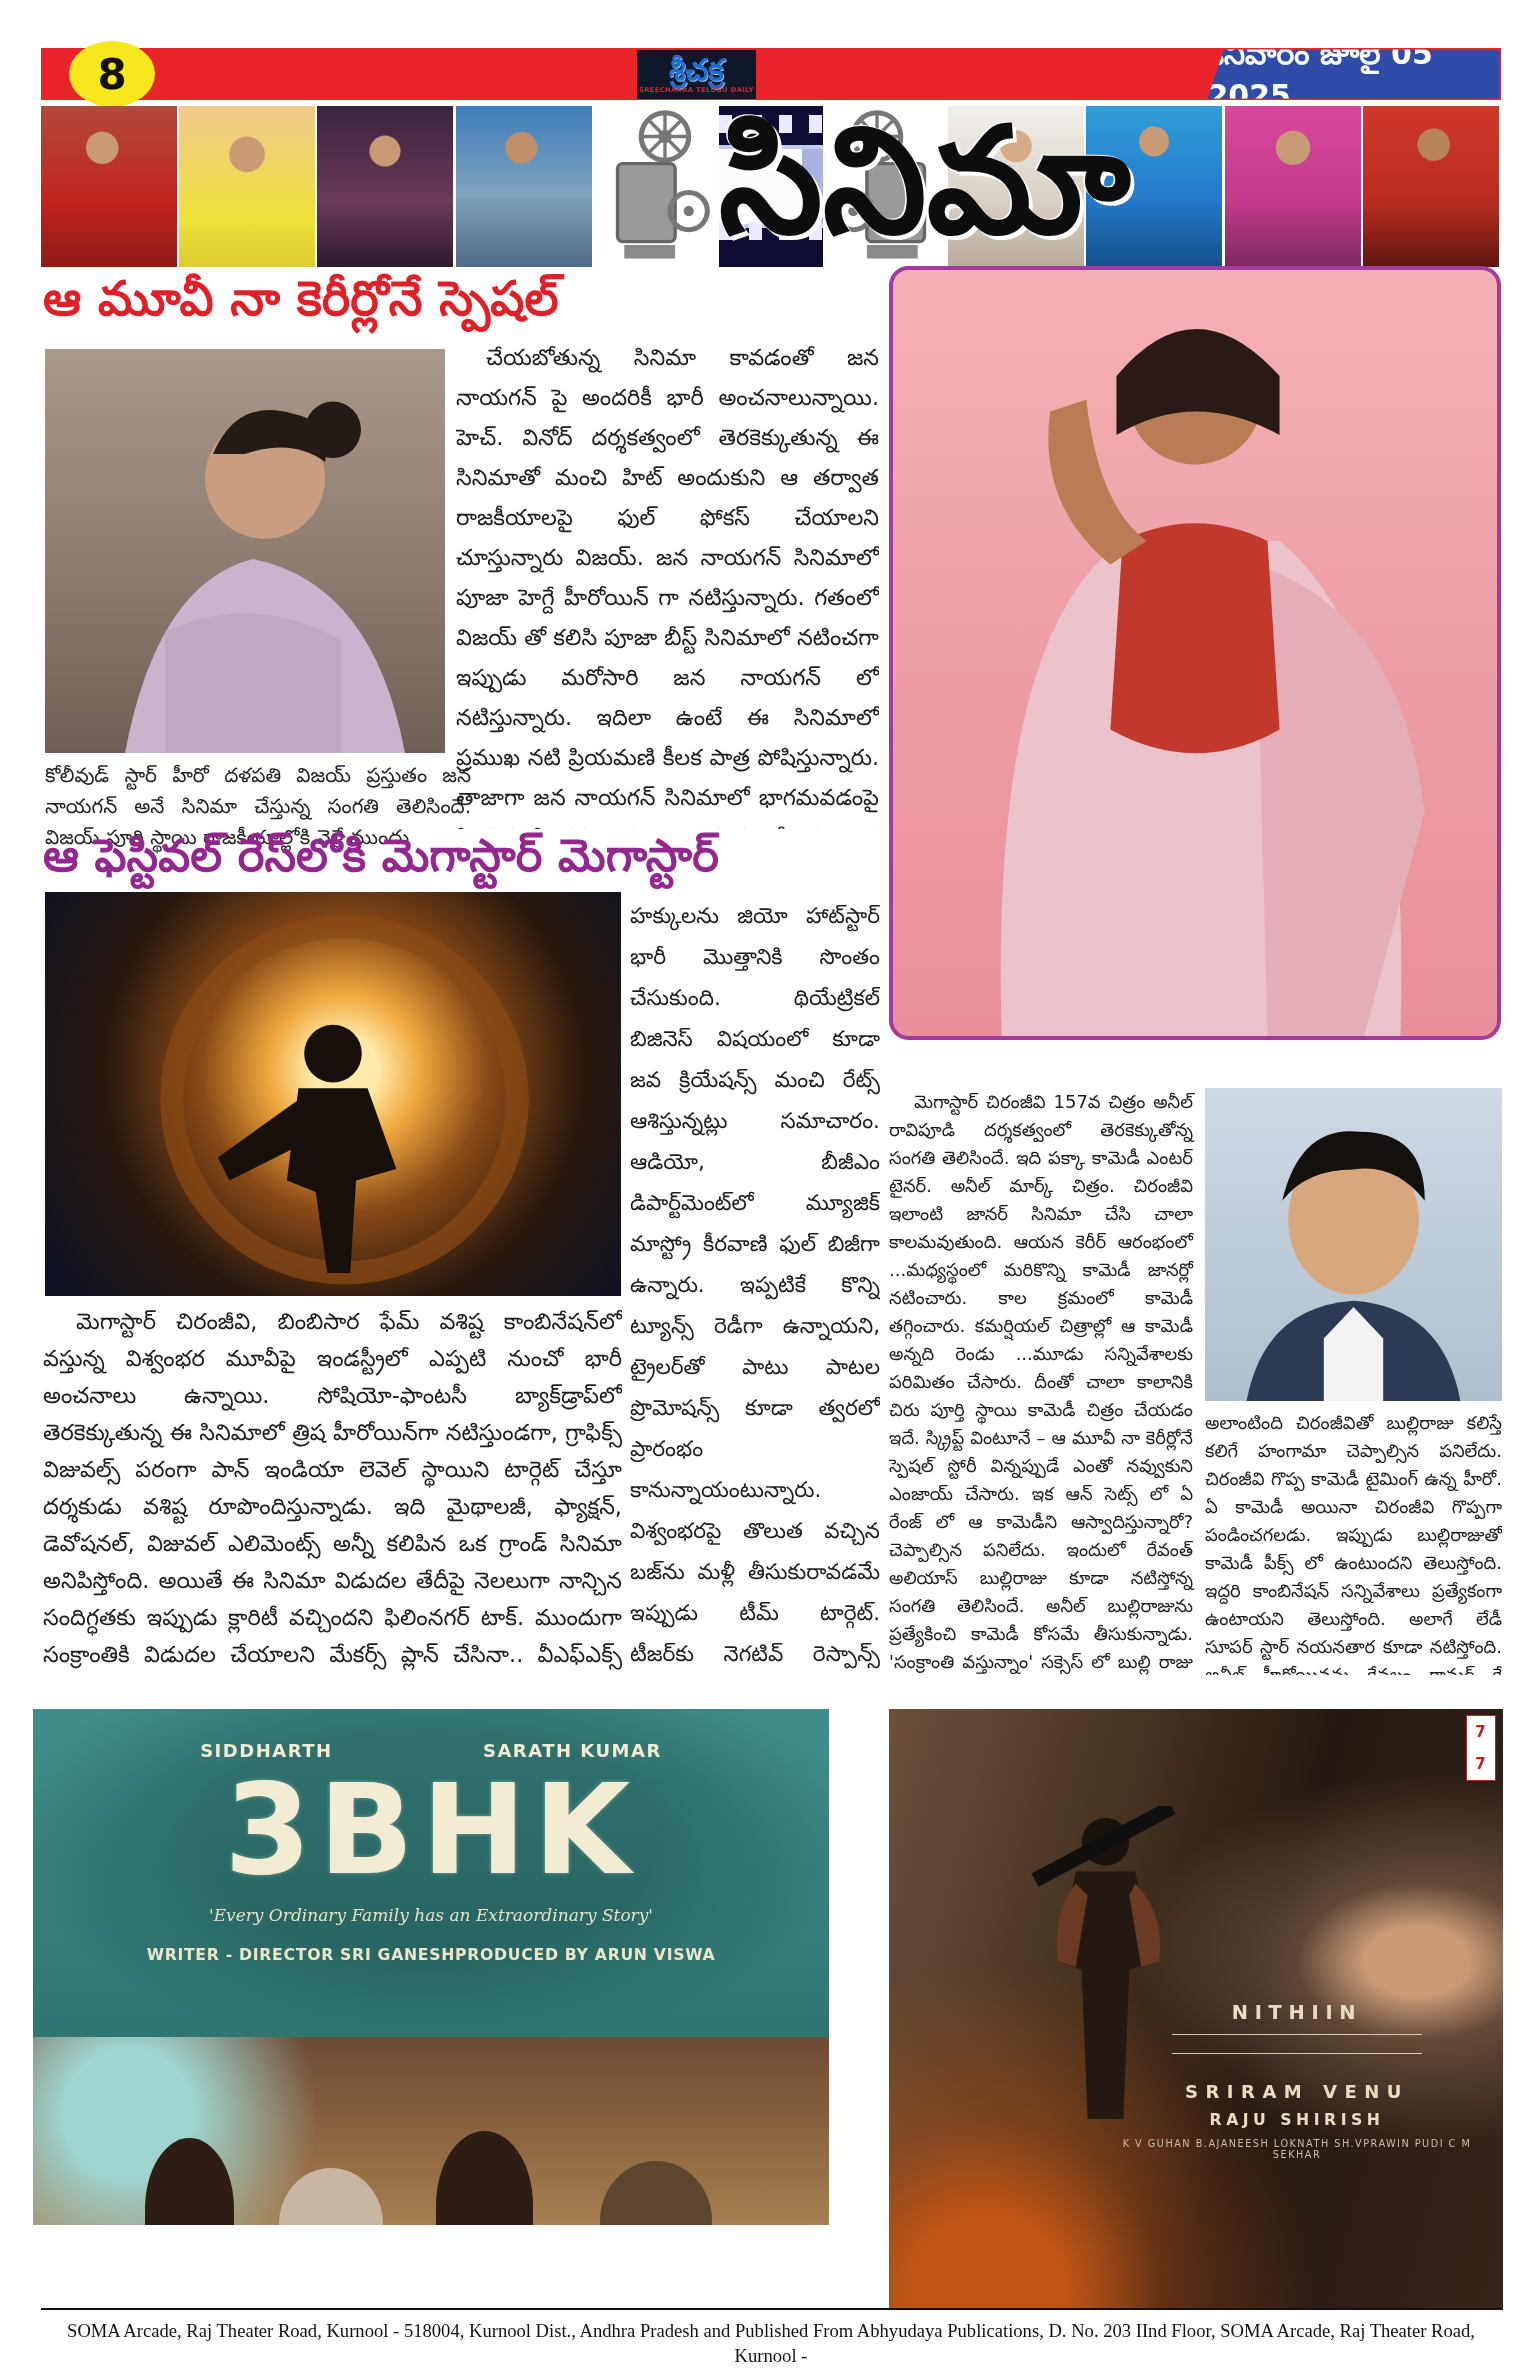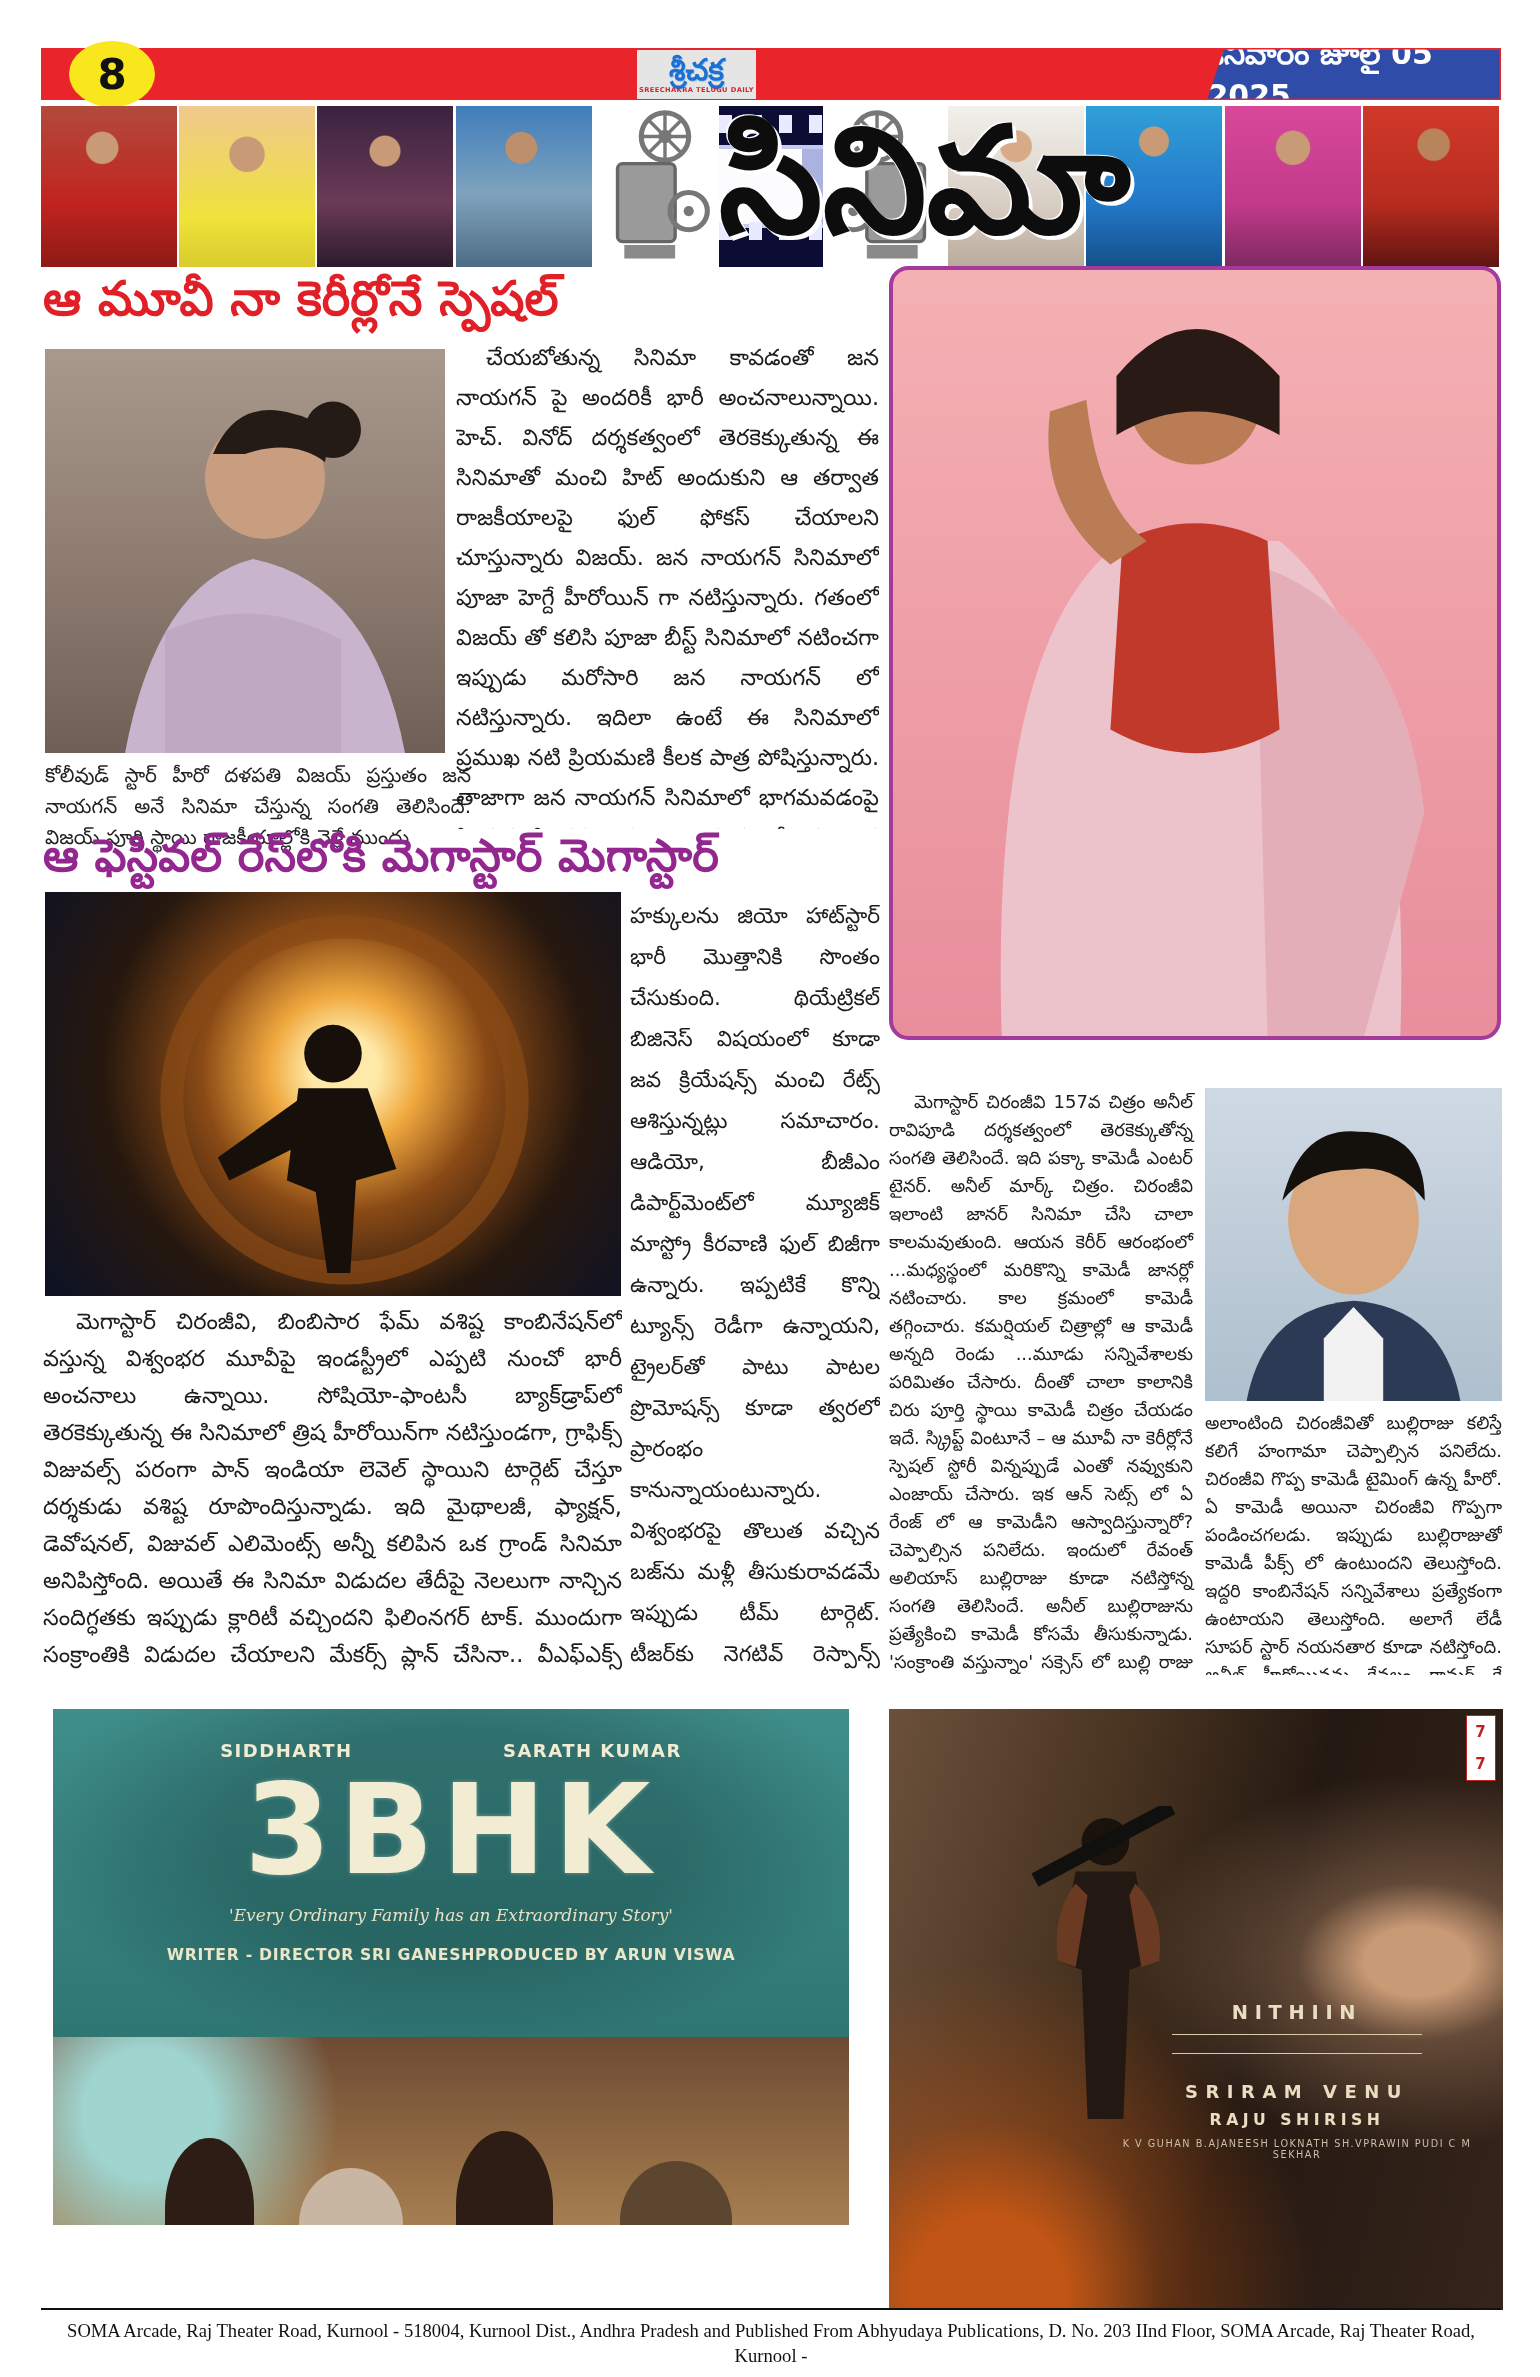--- a/index.html
+++ b/index.html
@@ -4,21 +4,21 @@
 <style>
   html,body{margin:0;padding:0;background:#e6e6e6;}
   .page{position:relative;width:1541px;height:2377px;background:#fff;margin:0 auto;overflow:hidden;
         font-family:"DejaVu Sans",sans-serif;color:#1c1c1c;}
 
   
   .topbar{position:absolute;left:41px;top:48px;width:1460px;height:52px;background:#e9252b;}
   .pagenum{position:absolute;left:28px;top:-6.7px;width:86px;height:66px;background:#f8e71c;
            border-radius:50%;display:flex;align-items:center;justify-content:center;
            font-size:42px;font-weight:bold;color:#111;}
-  .masthead{position:absolute;left:596px;top:1.5px;width:119px;height:49px;background:#e5e5e5;
+  .masthead{position:absolute;left:596px;top:1.5px;width:119px;height:49px;background:#0f172a;
             display:flex;flex-direction:column;align-items:center;justify-content:center;line-height:1;}
   .masthead-name{font-size:30px;font-weight:bold;color:#1d6fd0;text-shadow:0.7px 0.7px 0 #9cc4ef;}
   .masthead-tag{font-size:6.7px;color:#d3262b;font-weight:bold;letter-spacing:0.4px;margin-top:2.2px;}
   .datebox{position:absolute;right:1.5px;top:1.5px;width:292px;height:49px;background:#2f4da8;
            clip-path:polygon(16.4px 0,100% 0,100% 100%,0 100%);
            display:flex;align-items:center;justify-content:center;
            color:#fff;font-size:30px;font-weight:bold;}
 
   
   .banner{position:absolute;left:41px;top:106px;width:1460px;height:161px;display:flex;}
@@ -72,21 +72,21 @@
              font-size:34px;font-weight:bold;color:#9f1d24;}
   .a3{position:absolute;left:889px;top:1088px;width:613px;height:587px;display:flex;gap:12px;
       font-size:18px;line-height:28px;text-align:justify;overflow:hidden;}
   .a3-col{width:304px;text-indent:25px;}
   .a3-col2{width:297px;display:flex;flex-direction:column;}
   .boy-photo{width:100%;height:313px;margin:0 0 7.5px 0;flex:none;overflow:hidden;
              background:linear-gradient(180deg,#cfd9e4,#aebfcd);}
   .a3-col2-text{flex:1;overflow:hidden;}
 
   
-  .bhk{position:absolute;left:53px;top:1709px;width:796px;height:516px;overflow:hidden;}
+  .bhk{position:absolute;left:33px;top:1709px;width:796px;height:516px;overflow:hidden;}
   .bhk-top{height:328px;background:
         radial-gradient(ellipse at 50% 40%,rgba(10,40,40,.28) 0 40%,rgba(0,0,0,0) 75%),
         linear-gradient(180deg,#3f8e8b,#35807d 60%,#2f7673);
         display:flex;flex-direction:column;align-items:center;color:#f1ecd2;}
   .bhk-names{width:58%;display:flex;justify-content:space-between;margin-top:31px;
              font-size:18px;font-weight:bold;letter-spacing:1.5px;}
   .bhk-title{font-size:125px;font-weight:bold;letter-spacing:7.5px;line-height:1;margin-top:6px;
              text-shadow:0 0 4.5px rgba(255,255,240,.35);}
   .bhk-tag{font-family:"DejaVu Serif",serif;font-style:italic;font-size:17px;color:#e8e2c4;margin-top:13.4px;}
   .bhk-credits{display:flex;font-size:15.7px;font-weight:bold;letter-spacing:0.7px;margin-top:19.4px;color:#ece6c8;}

